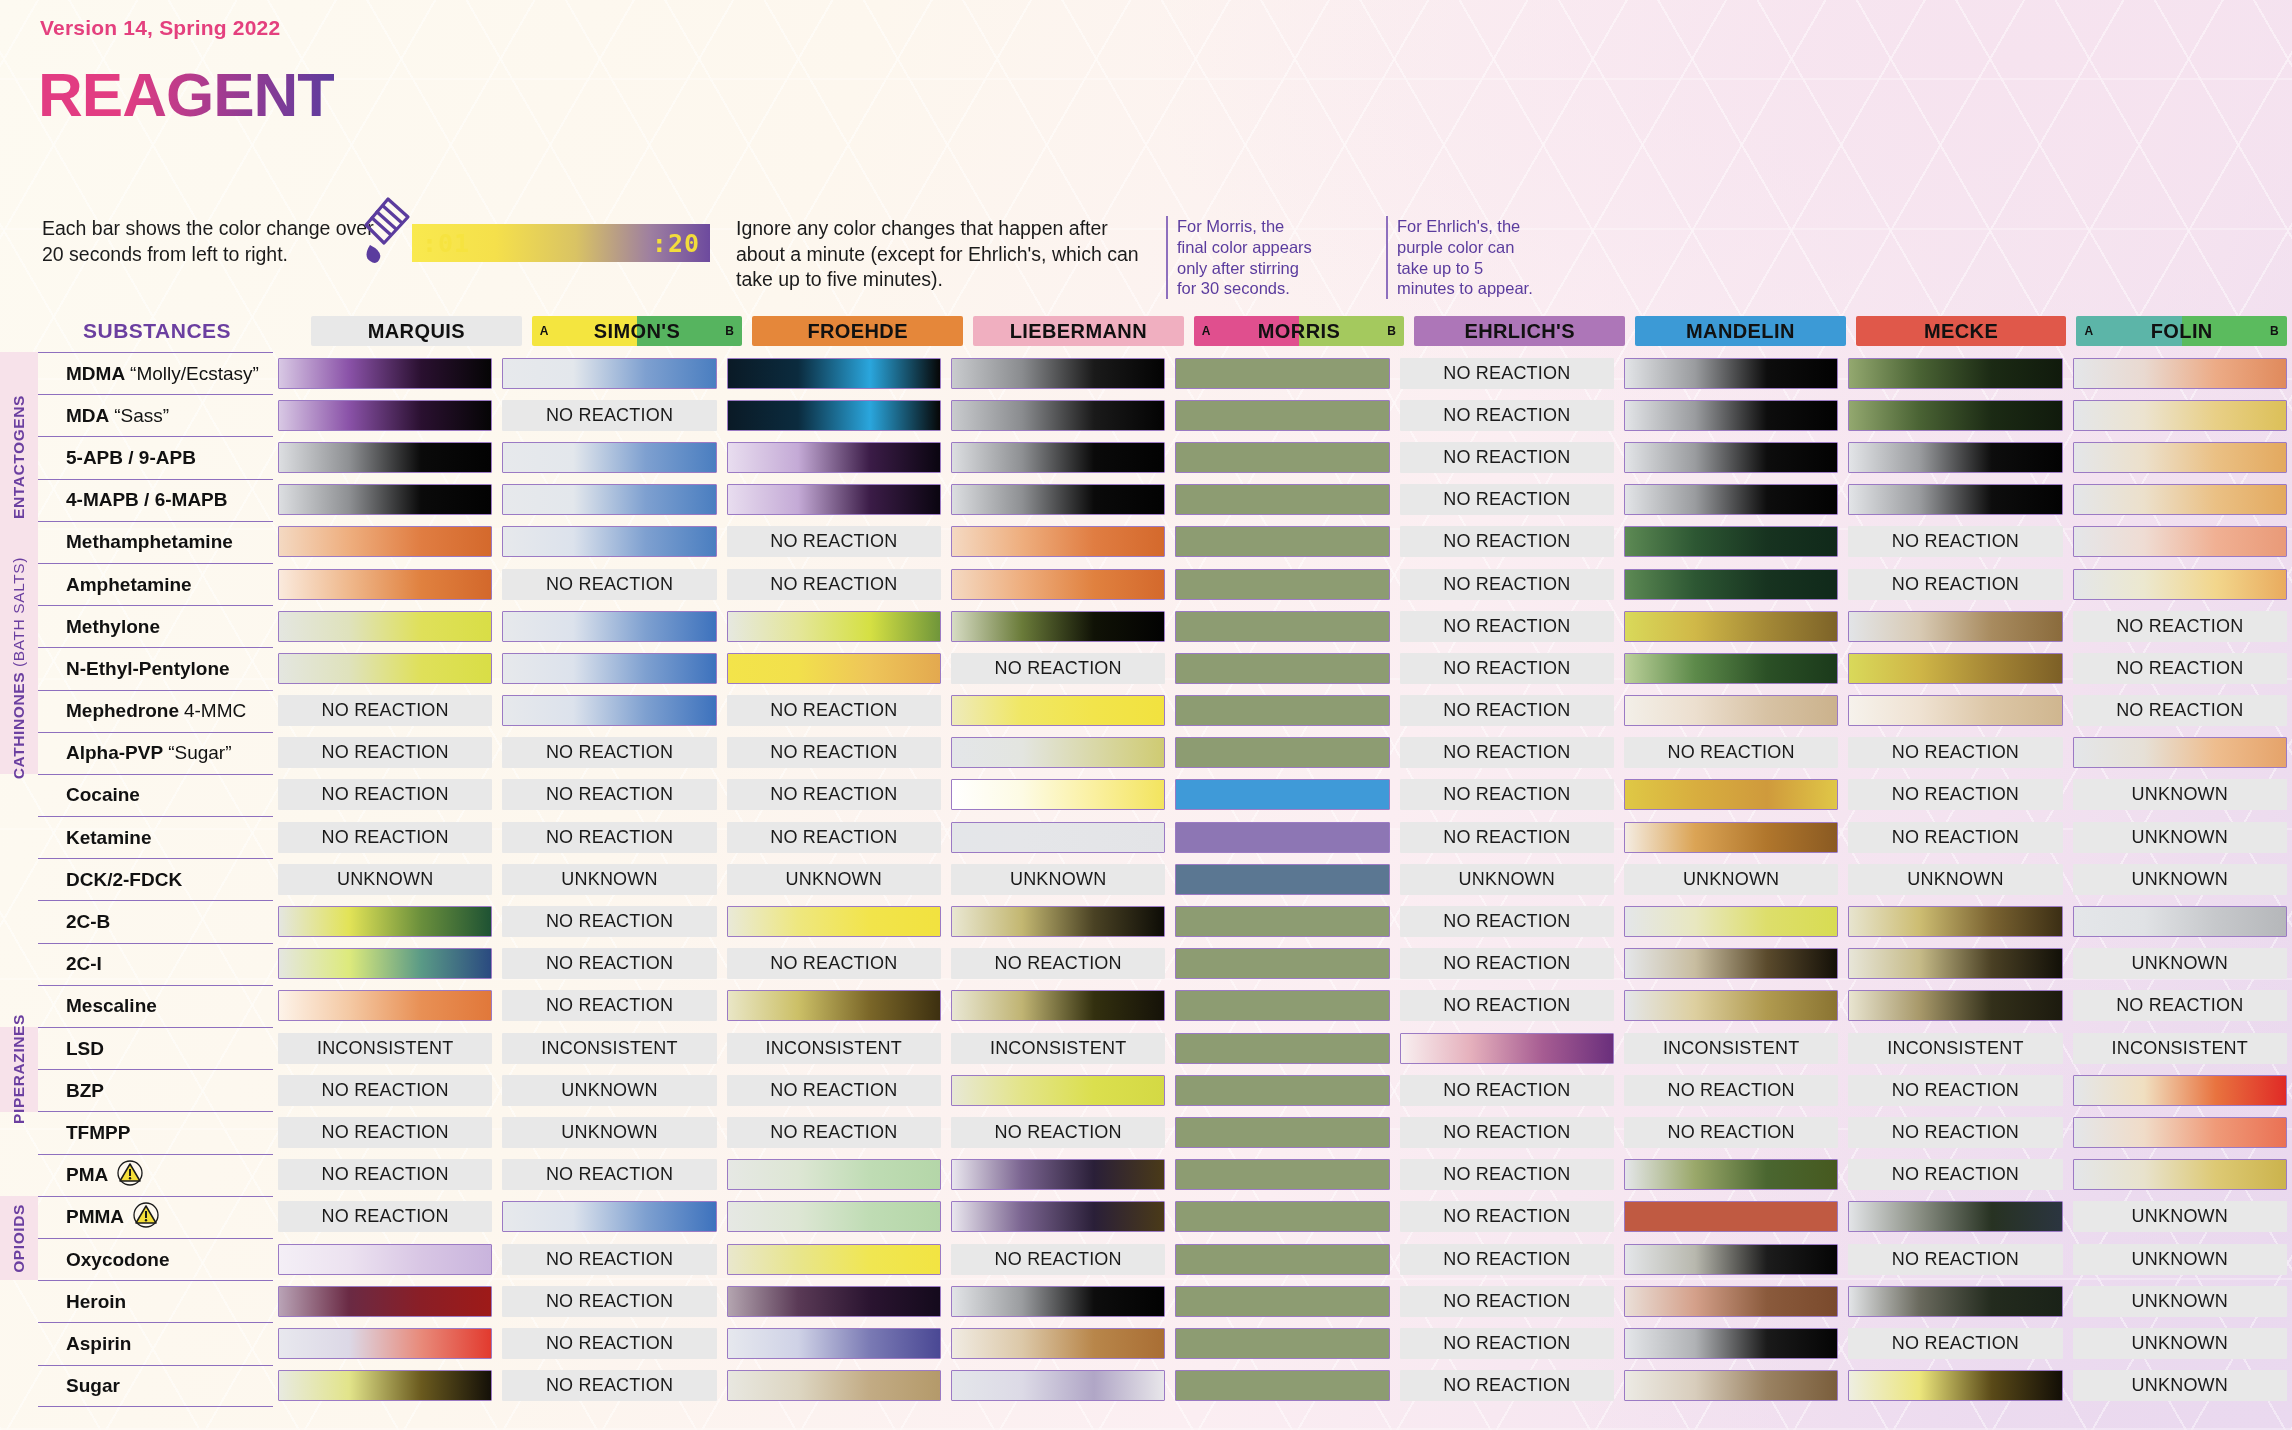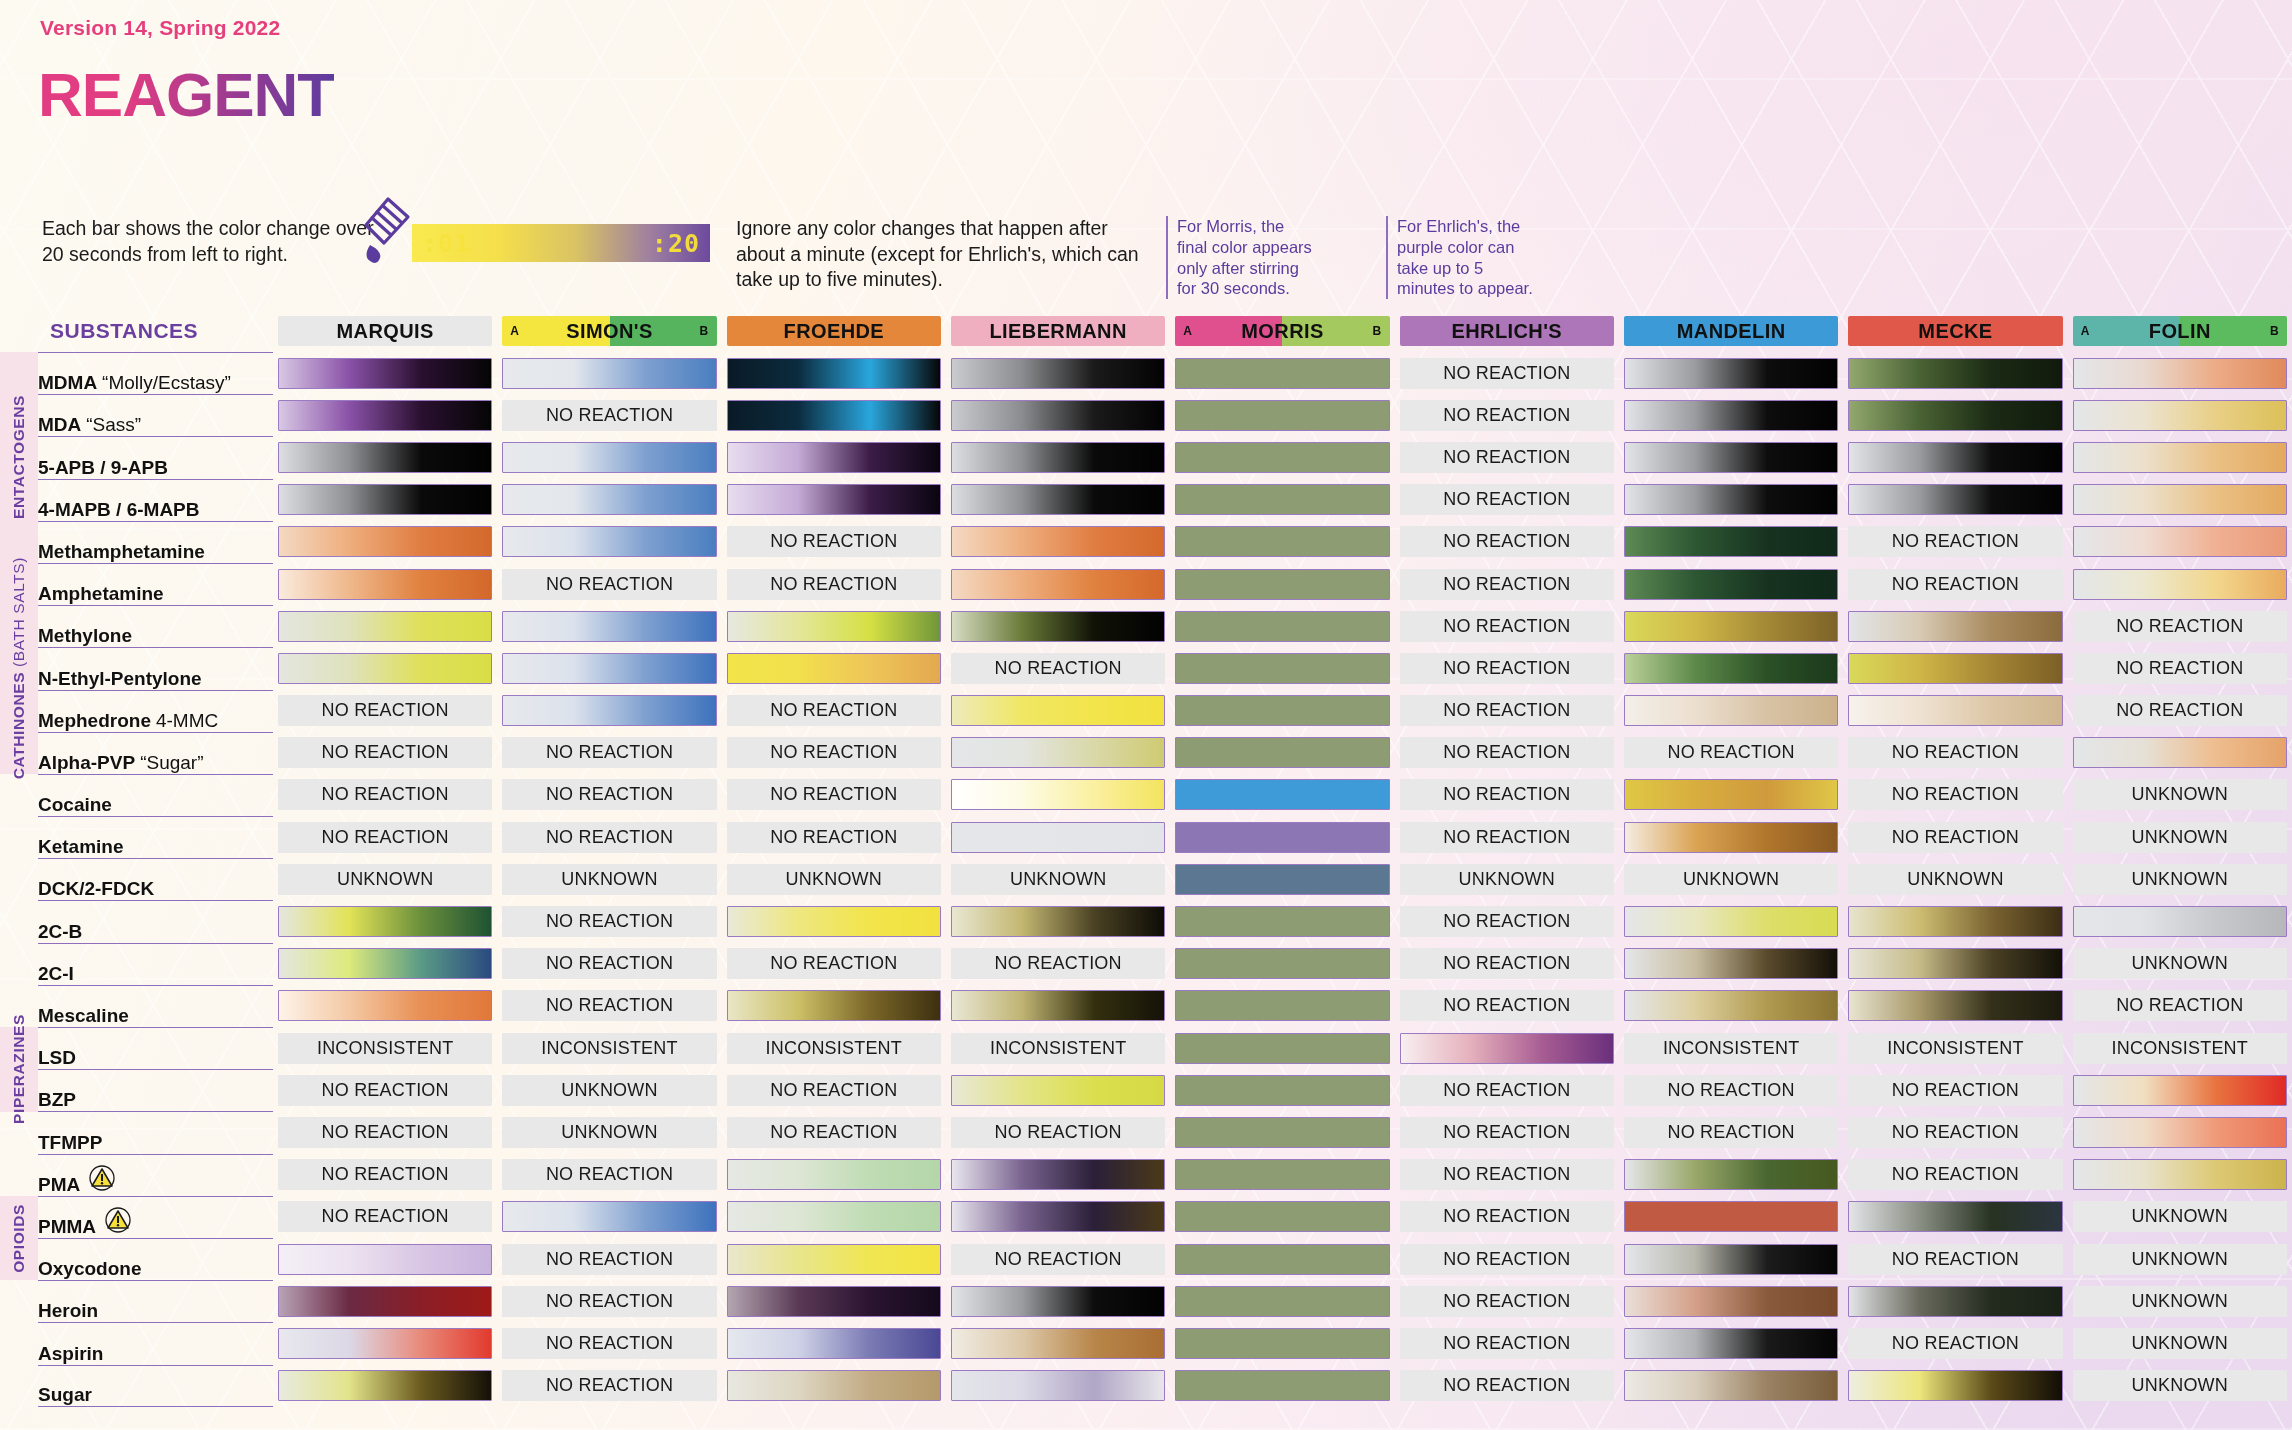--- a/index.html
+++ b/index.html
@@ -64,21 +64,21 @@
     position:absolute; top:216px; width:150px;
     font-size:16.5px; line-height:1.26; color:#5b3c9e;
     border-left:2.5px solid #8e6fbe; padding-left:9px;
   }
   #note-morris { left:1166px; }
   #note-ehrlich { left:1386px; }
 
   
   #table { position:absolute; left:0; top:310px; width:2292px; }
   .row { display:flex; align-items:stretch; }
-  .hdr-row { height:42px; align-items:center; }
+  .hdr-row { height:42px; align-items:center;padding-left:33px; }
   .catcol { width:38px; flex:0 0 38px; position:relative; }
   .namecol { width:235px; flex:0 0 235px; position:relative; }
   .cellcol { flex:1 1 0; padding:0 5px; display:flex; align-items:center; }
 
   
   .hdr-label {
     width:100%; height:30px; border-radius:2px;
     display:flex; align-items:center; justify-content:center;
     font-size:20px; font-weight:800; letter-spacing:.4px; color:#111;
     text-transform:uppercase; position:relative; overflow:hidden;
@@ -90,21 +90,21 @@
     font-size:20px; font-weight:800; letter-spacing:.4px; color:#111; text-transform:uppercase;
   }
   #substances-hdr {
     font-size:21px; font-weight:800; color:#6b3fa0; letter-spacing:.5px;
     padding-left:12px; text-transform:uppercase;
   }
 
   
   .drow { height:42.2px; }
   .drow .namecol {
-    display:flex; align-items:flex-end; padding-left:0;
+    display:flex; align-items:center; padding-left:28px;
     font-size:19px; color:#111; border-top:1.6px solid #8e6fbe;
   }
   .drow.first .namecol { border-top:1.6px solid #8e6fbe; }
   .drow:last-child .namecol { border-bottom:1.6px solid #8e6fbe; }
   .sub-strong { font-weight:800; }
   .sub-alt { font-weight:400; margin-left:5px; }
   .warn { display:inline-block; margin-left:9px; vertical-align:-3px; }
 
   .bar {
     width:100%; height:31px; border-radius:1px;

